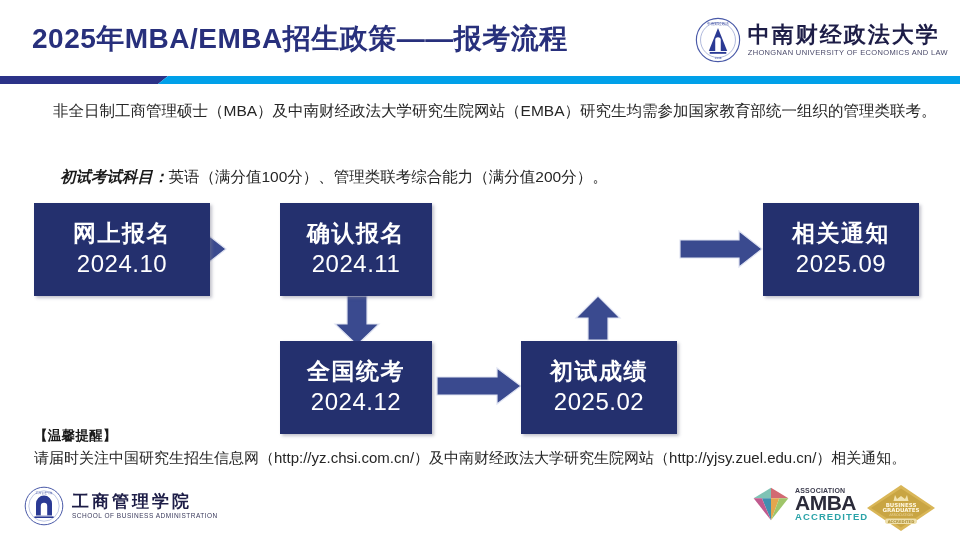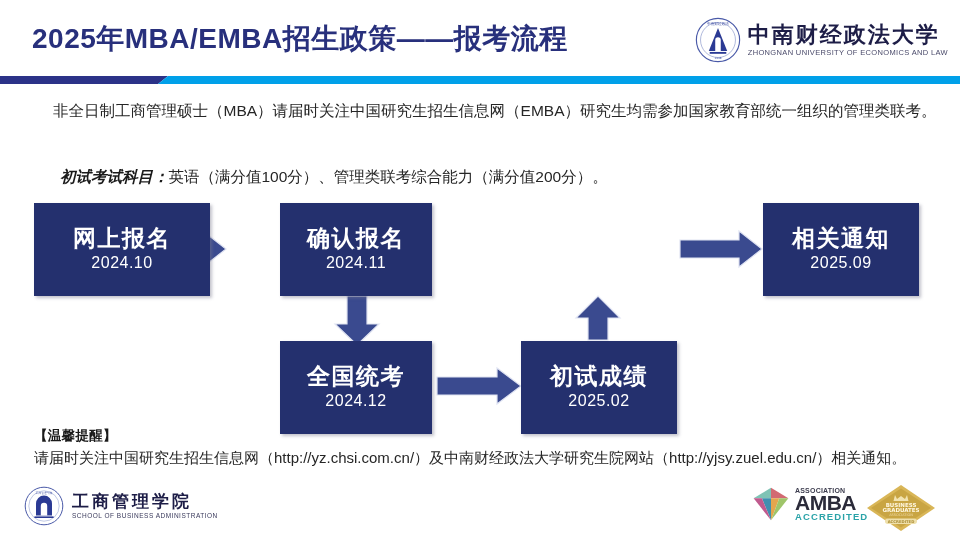--- a/index.html
+++ b/index.html
@@ -45,21 +45,21 @@
 
   
   .flow{position:absolute;left:0;top:0;width:960px;height:540px;pointer-events:none;}
   .node{
     position:absolute;background:#24306e;
     box-shadow:2px 2px 3px rgba(120,120,140,.45);
     display:flex;flex-direction:column;align-items:center;justify-content:center;
     color:#ffffff;pointer-events:auto;
   }
   .node-title{font-size:23px;font-weight:bold;letter-spacing:1.5px;line-height:1.15;}
-  .node-date{font-size:16px;font-weight:normal;letter-spacing:0.5px;line-height:1.3;margin-top:2px;text-align:right;}
+  .node-date{font-size:24px;font-weight:normal;letter-spacing:0.5px;line-height:1.3;margin-top:2px;text-align:right;}
 
   
   .note-head{
     position:absolute;left:34px;top:427px;
     font-size:13.5px;font-weight:bold;color:#1a1a1a;letter-spacing:0.3px;
   }
   .note-body{
     position:absolute;left:34px;top:449px;
     font-size:15px;color:#262626;white-space:nowrap;
   }
@@ -103,21 +103,21 @@
       <div class="univ-cn">中南财经政法大学</div>
       <div class="univ-en">ZHONGNAN UNIVERSITY OF ECONOMICS AND LAW</div>
     </div>
   </div>
 
   <svg class="divider" viewBox="0 0 960 8" preserveAspectRatio="none">
     <polygon points="0,0 168,0 158,8 0,8" fill="#2b3288"></polygon>
     <polygon points="168,0 960,0 960,8 158,8" fill="#00a0e9"></polygon>
   </svg>
 
-  <div class="para para-1">非全日制工商管理硕士（MBA）请届时关注中国研究生招生信息网（EMBA）研究生均需参加国家教育部统一组织的管理类联考。</div>
+  <div class="para para-1">非全日制工商管理硕士（MBA）及中南财经政法大学研究生院网站（EMBA）研究生均需参加国家教育部统一组织的管理类联考。</div>
   <div class="para para-2">
     <b>初试考试科目：</b><span>英语（满分值100分）、管理类联考综合能力（满分值200分）。</span>
   </div>
 
   <svg class="flow" viewBox="0 0 960 540">
 
     <g>
       <polygon points="113,240 203,240 203,231 226,249 203,267 203,258 113,258" fill="#3a4a8f" stroke="#dfe3f2" stroke-width="1.2"></polygon>
     </g>
 

